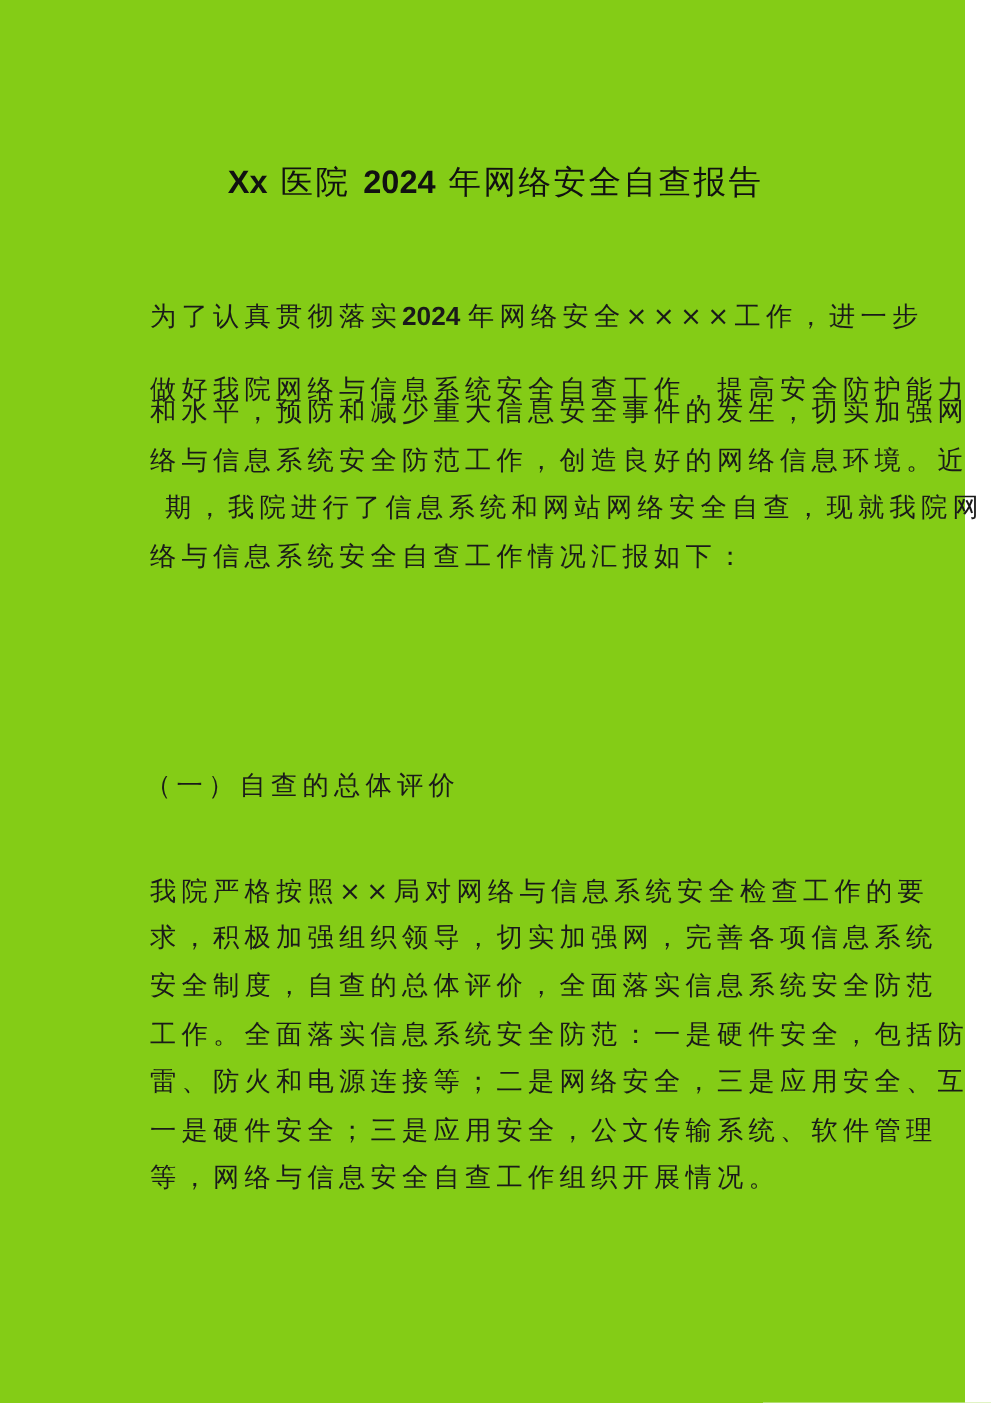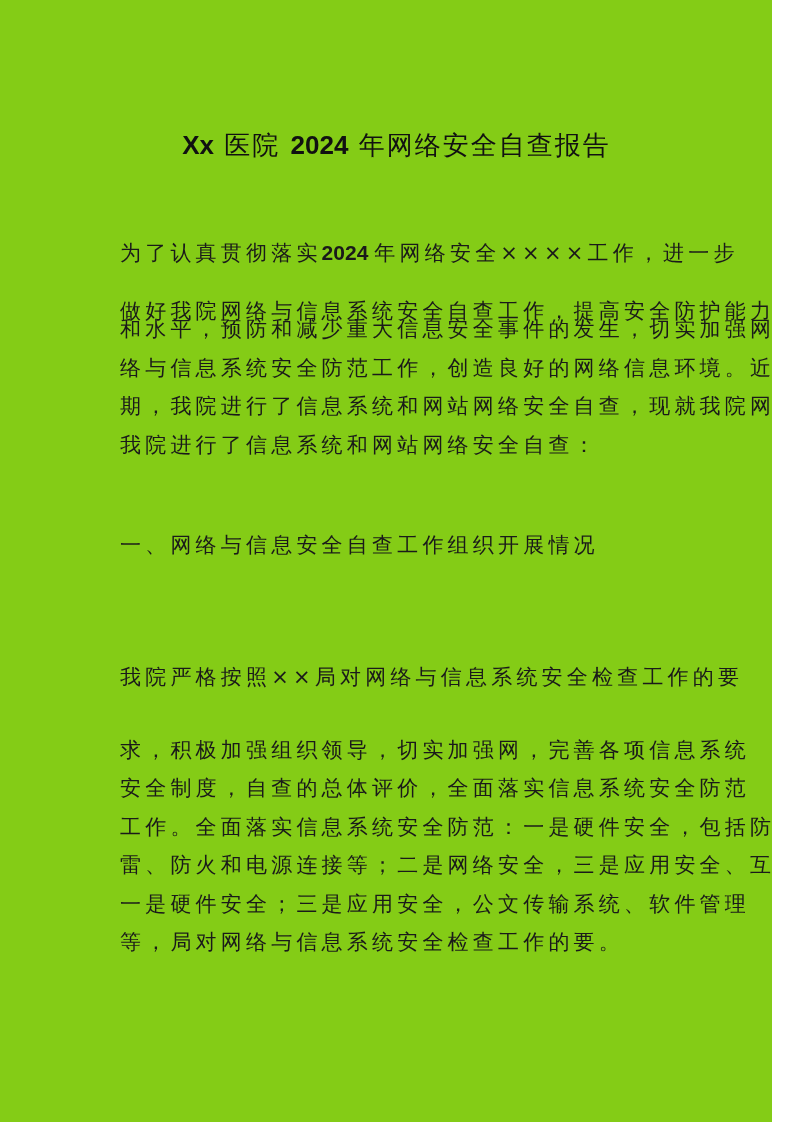--- a/index.html
+++ b/index.html
@@ -65,30 +65,30 @@
     <span class="latin">Xx</span><span> 医院 </span><span class="latin">2024</span><span> 年网络安全自查报告</span>
   </div>
 
   <div>
     <div class="line" style="top:240px;">
       <span>为了认真贯彻落实</span><span class="latin">2024</span><span style="margin-left:6px;">年网络安全××××工作，进一步</span>
     </div>
     <div class="line" style="top:278px;margin-top:20px;">做好我院网络与信息系统安全自查工作，提高安全防护能力</div>
     <div class="line" style="top:316px;">和水平，预防和减少重大信息安全事件的发生，切实加强网</div>
     <div class="line" style="top:355px;">络与信息系统安全防范工作，创造良好的网络信息环境。近</div>
-    <div class="line" style="top:393px;">期，我院进行了信息系统和网站网络安全自查，现就我院网</div>
-    <div class="line" style="top:432px;">我院进行了信息系统和网站网络安全自查：</div>
+    <div class="line" style="top:393px;margin-left:12px;">期，我院进行了信息系统和网站网络安全自查，现就我院网</div>
+    <div class="line" style="top:432px;">络与信息系统安全自查工作情况汇报如下：</div>
   </div>
 
-  <div class="line" style="top:532px;">一、网络与信息安全自查工作组织开展情况</div>
 
+  <div class="line" style="top:615px; left:116px;">（一）自查的总体评价</div>
 
   <div>
-    <div class="line" style="top:664px;">我院严格按照××局对网络与信息系统安全检查工作的要</div>
+    <div class="line" style="top:700px;">我院严格按照××局对网络与信息系统安全检查工作的要</div>
     <div class="line" style="top:737px;">求，积极加强组织领导，切实加强网，完善各项信息系统</div>
     <div class="line" style="top:775px;">安全制度，自查的总体评价，全面落实信息系统安全防范</div>
     <div class="line" style="top:814px;">工作。全面落实信息系统安全防范：一是硬件安全，包括防</div>
     <div class="line" style="top:852px;">雷、防火和电源连接等；二是网络安全，三是应用安全、互</div>
     <div class="line" style="top:891px;">一是硬件安全；三是应用安全，公文传输系统、软件管理</div>
-    <div class="line" style="top:929px;">等，局对网络与信息系统安全检查工作的要。</div>
+    <div class="line" style="top:929px;">等，网络与信息安全自查工作组织开展情况。</div>
   </div>
 
 </div>
 
 </body></html>

